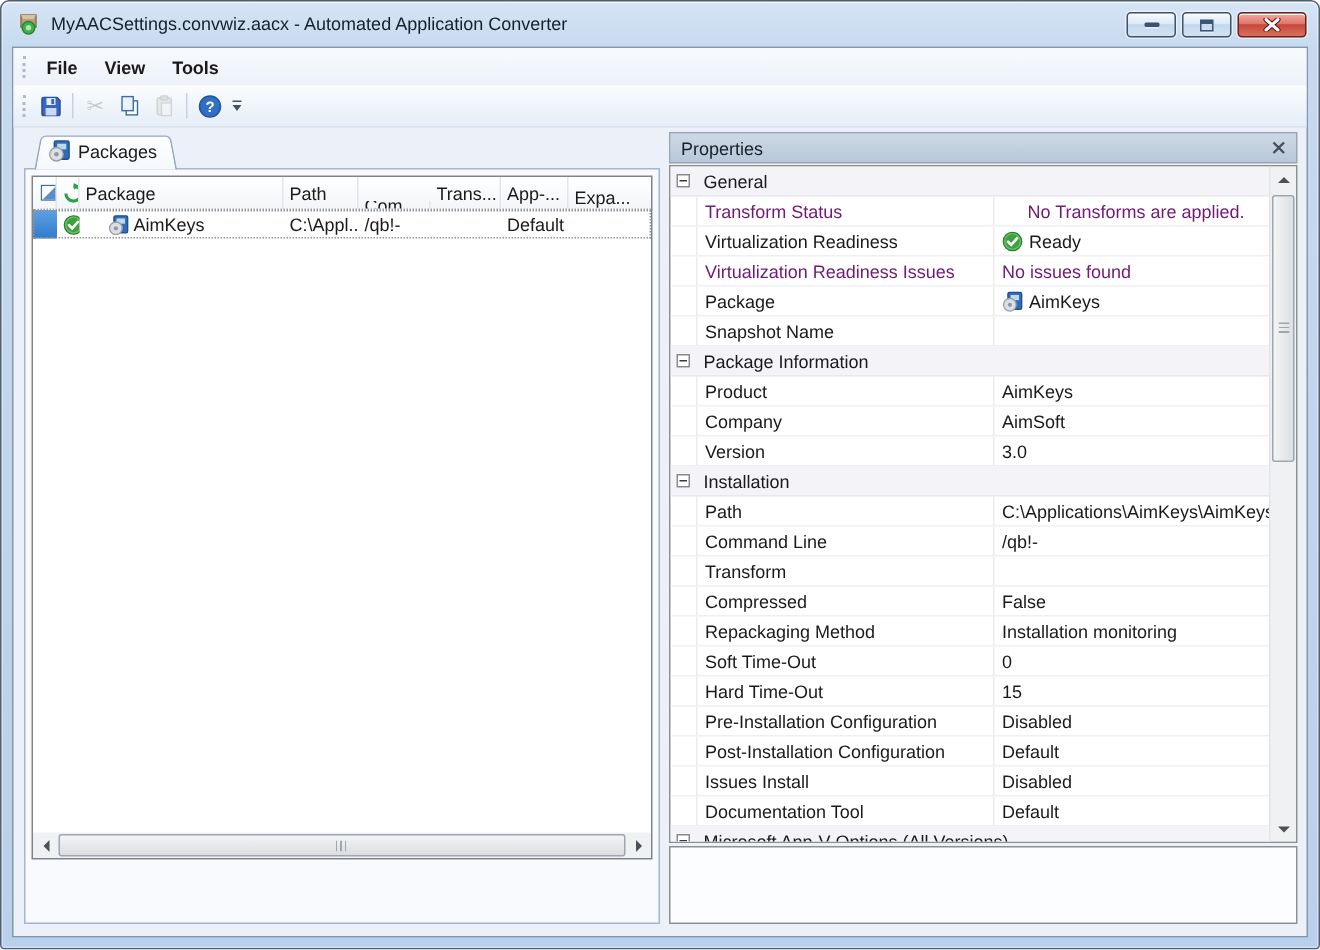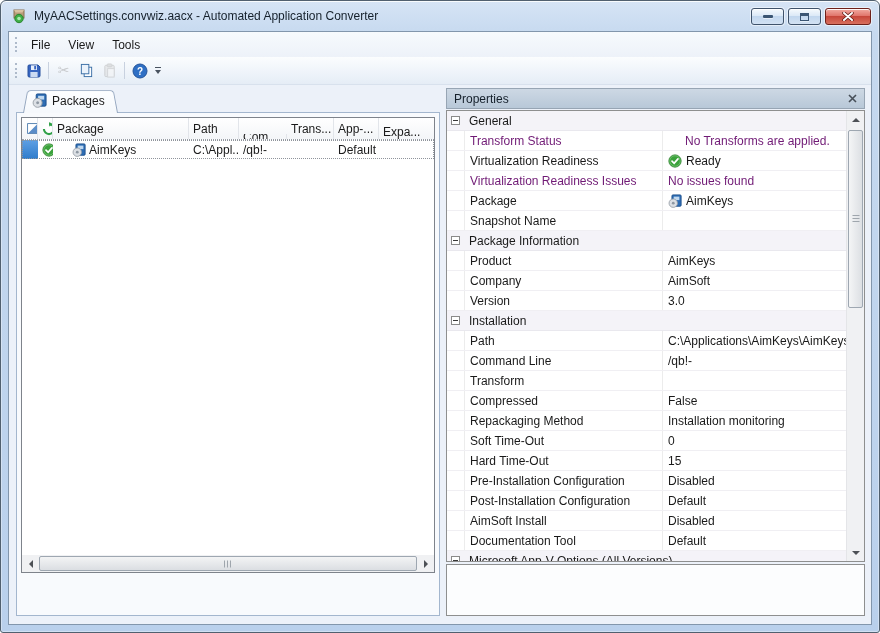--- a/index.html
+++ b/index.html
@@ -141,21 +141,21 @@
             </svg>
         </span>
       </span>
     </span>
   </div>
 
   <div class="client">
 
     <div class="menubar">
       <span class="grip"></span>
-      <span class="menu-items" style="display:flex;">
+      <span class="menu-items" style="display:flex;font-weight:bold;">
           <div class="menu-item">File</div>
           <div class="menu-item">View</div>
           <div class="menu-item">Tools</div>
         </span>
     </div>
 
     <div class="toolbar">
       <span class="grip"></span>
       <span class="toolbar-buttons">
           <span class="tbtn">
@@ -473,21 +473,21 @@
               </div>
               <div class="prow">
                 <div class="gutter"></div>
                 <div class="plabel">Post-Installation Configuration</div>
                 <div class="pvalue">
                   <span>Default</span>
                 </div>
               </div>
               <div class="prow">
                 <div class="gutter"></div>
-                <div class="plabel">AimSoft Install</div>
+                <div class="plabel">Issues Install</div>
                 <div class="pvalue">
                   <span>Disabled</span>
                 </div>
               </div>
               <div class="prow">
                 <div class="gutter"></div>
                 <div class="plabel">Documentation Tool</div>
                 <div class="pvalue">
                   <span>Default</span>
                 </div>

